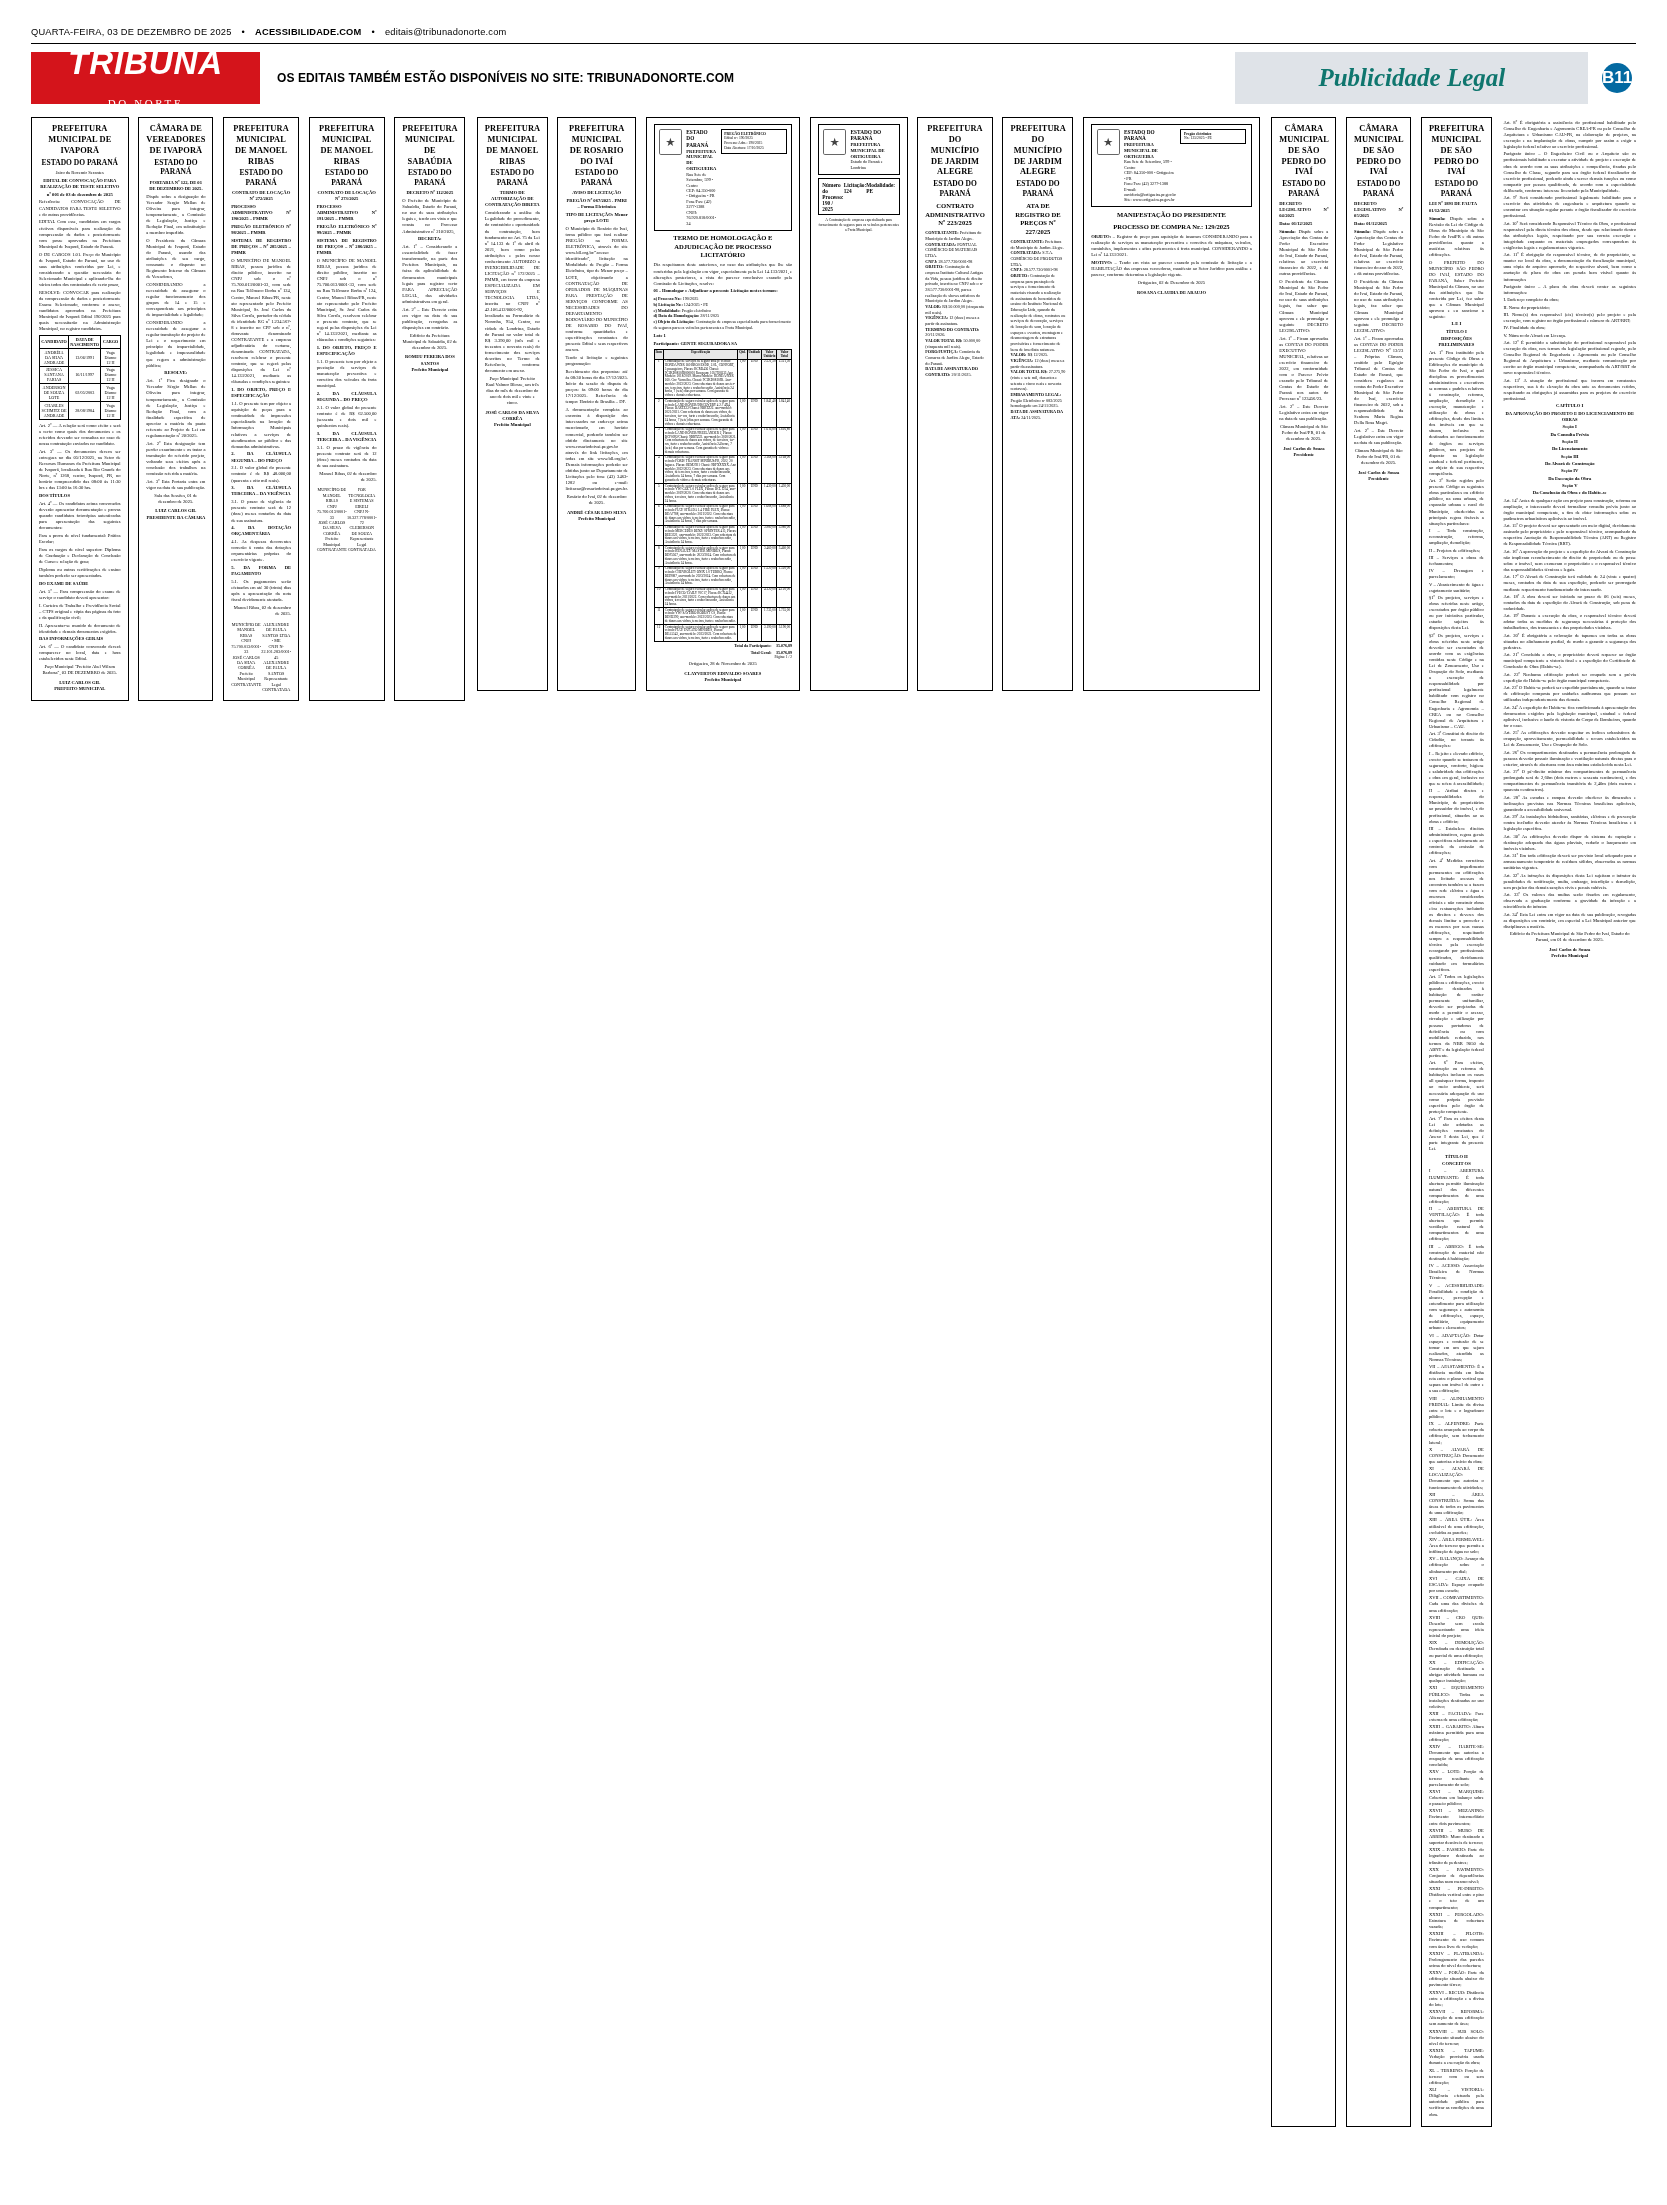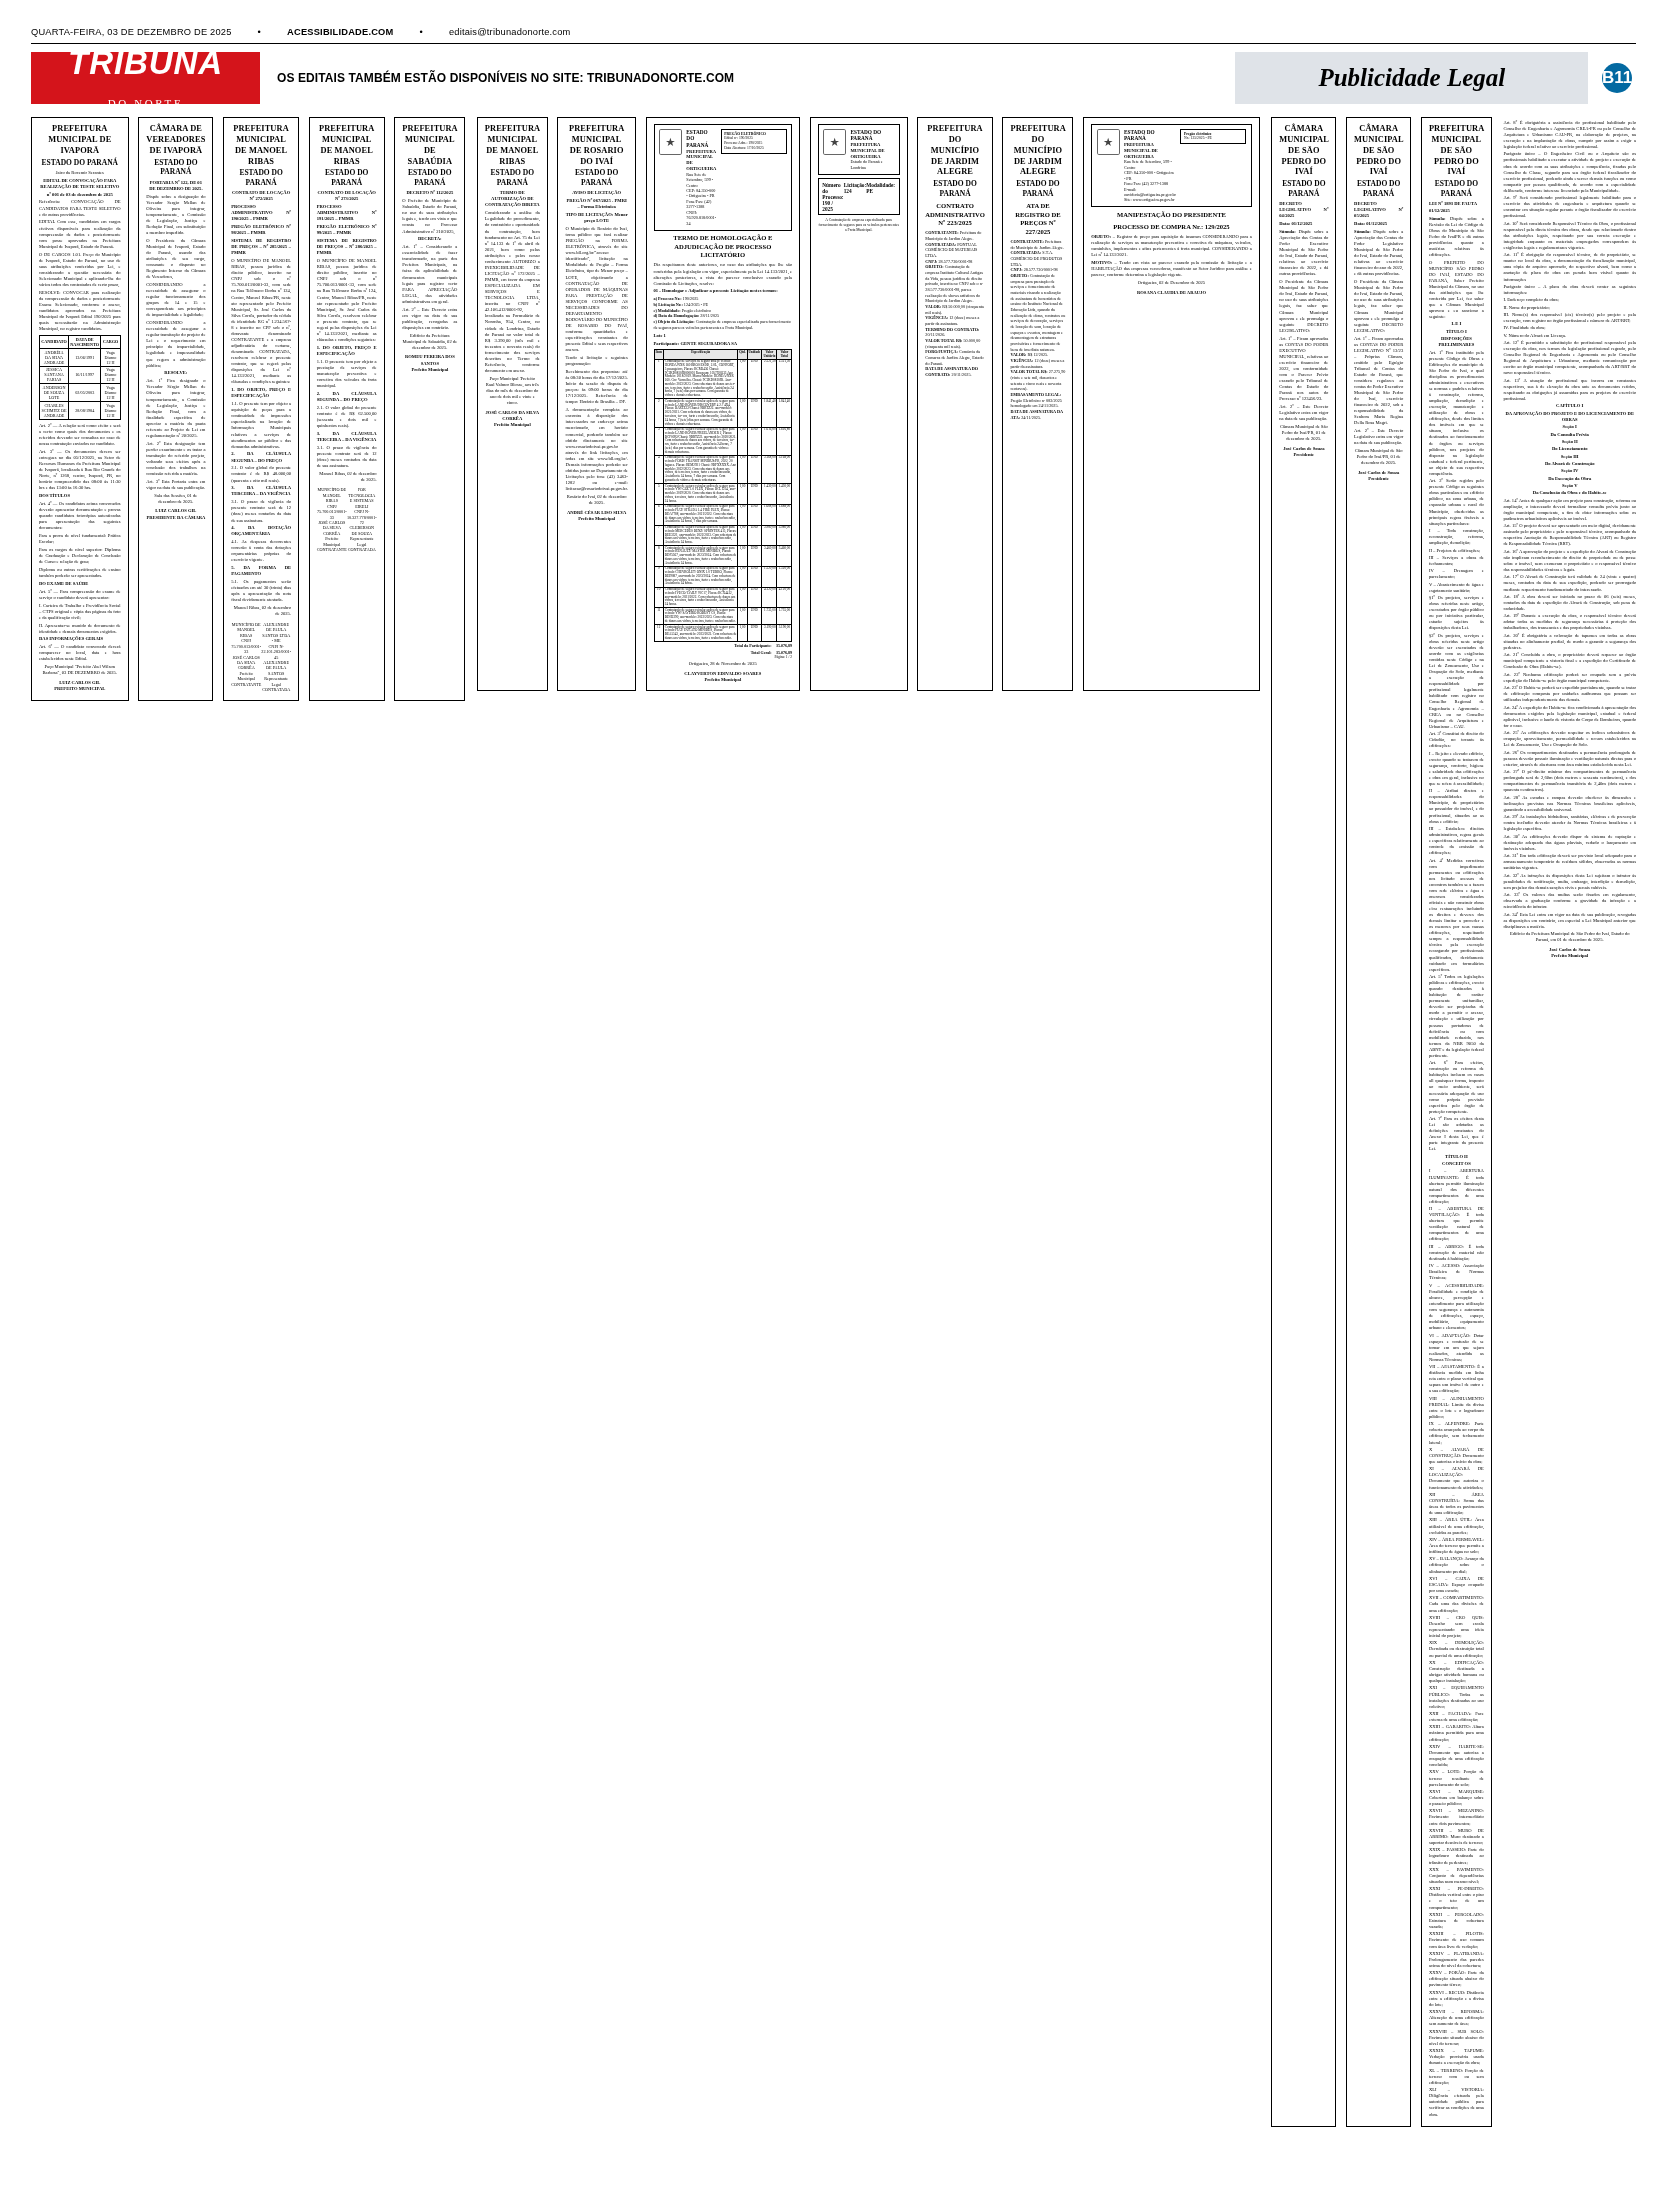--- a/index.html
+++ b/index.html
@@ -12,21 +12,21 @@
   }
   .page {
     width: 1667px;
     min-height: 2840px;
     padding: 26.5px 31px 17.6px 31px;
     position: relative;
   }
 
   
   .topbar {
-    display:flex; align-items:center; gap:26px;
+    display:flex; align-items:center; gap:10px;
     font-family:"Liberation Sans", sans-serif;
     font-size:9.3px; letter-spacing:0.2px;
     padding-bottom:6.2px;
   }
   .topbar .site { font-weight:bold; }
   .topbar .mail { }
   .rule { height:1.3px; background:#000; width:100%; }
 
   
   .masthead {
@@ -47,21 +47,21 @@
     font-size:11px; letter-spacing:2.6px; margin-top:19px;
   }
   .editais-line {
     flex:1; display:flex; align-items:center; padding-left:17px;
     font-family:"Liberation Sans", sans-serif;
     font-weight:bold; font-size:12px; letter-spacing:0.1px;
   }
   .pub-legal {
     width:353px; background:#dfe3e8; display:flex; align-items:center; justify-content:center;
     font-family:"Liberation Serif", serif; font-weight:bold; font-style:italic;
-    font-size:25px; color:#000000;
+    font-size:25px; color:#0f766e;
   }
   .page-badge {
     width:38px; display:flex; align-items:center; justify-content:center; margin-left:9.7px;
   }
   .page-badge span {
     background:#0369a1; color:#fff; border-radius:50%;
     width:30px; height:30px; display:flex; align-items:center; justify-content:center;
     font-family:"Liberation Sans", sans-serif; font-weight:bold; font-size:17px;
   }
 

